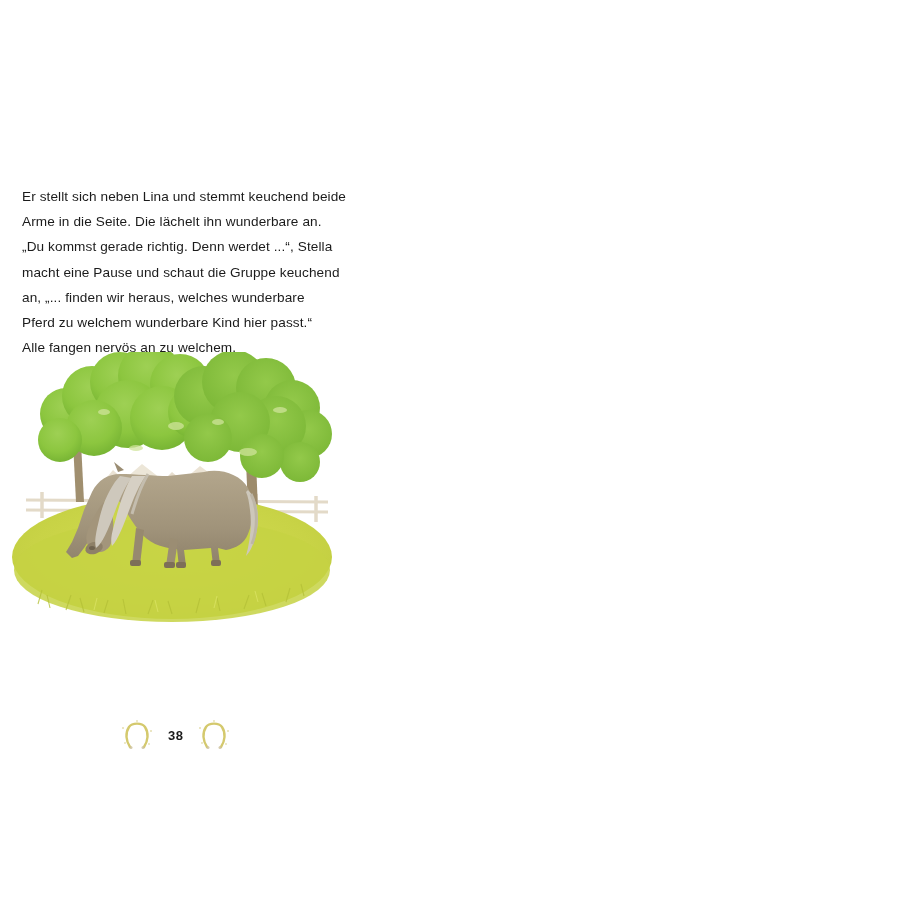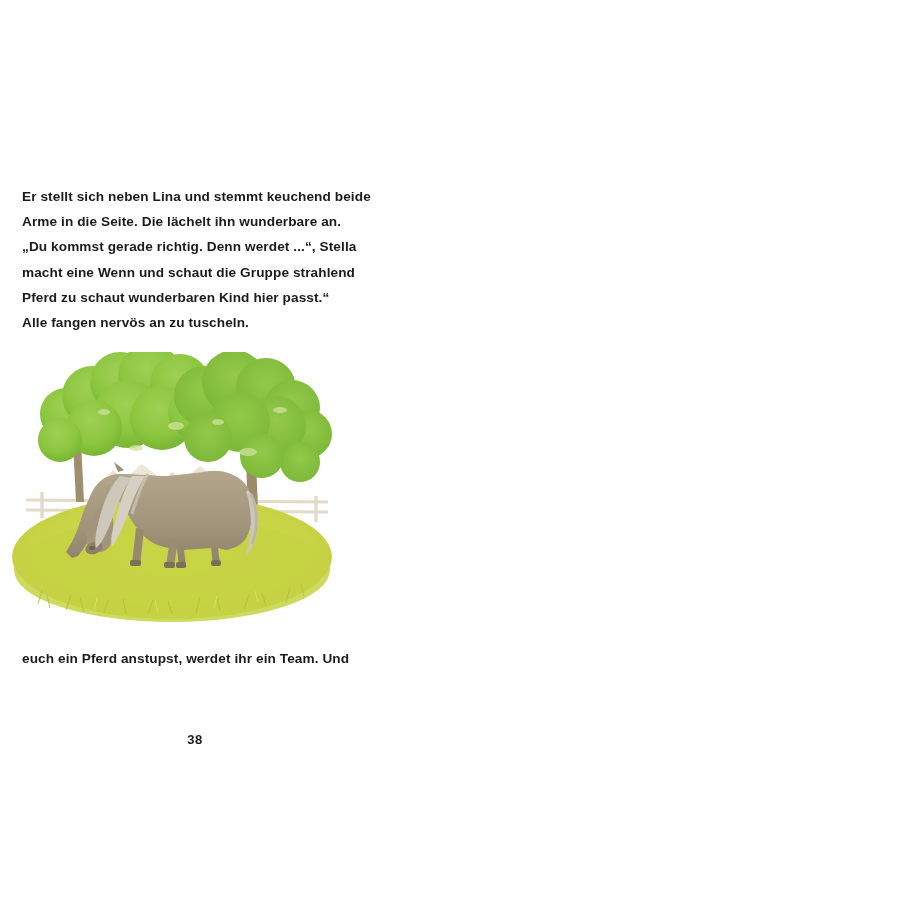--- a/index.html
+++ b/index.html
@@ -34,35 +34,34 @@
   .page-right { left: 460px; }
 
   .textblock {
     position: absolute;
     font-size: 13.6px;
     line-height: 25.2px;
     color: #1b1b1b;
     letter-spacing: 0.1px;
     white-space: nowrap;
   }
-  .textblock .ln { display: block; font-weight: bold; }
+  .textblock .ln { display: block; }
 
   
   .lp-top   { left: 22px;  top: 184px; }
   .lp-bot   { left: 22px;  top: 646px; }
 
   
   .footer {
     position: absolute;
     height: 34px;
     display: flex;
     align-items: center;
-    justify-content: space-between;
+    justify-content: flex-start;
     gap: 14px;
-    flex-direction: column;
   }
   .footer-left  { left: 120px; top: 718px; width: 150px; }
   .pagenum {
     font-size: 13px;
     color: #1b1b1b;
     font-weight: 600;
     letter-spacing: 0.4px;
   }
   .shoe { width: 34px; height: 32px; display:block; }
 
@@ -75,23 +74,24 @@
 
 <div id="page">
   <div class="spread">
 
     <div class="page-col page-left">
 
       <div class="textblock lp-top">
         <span class="ln">Er stellt sich neben Lina und stemmt keuchend beide</span>
         <span class="ln">Arme in die Seite. Die lächelt ihn wunderbare an.</span>
         <span class="ln">„Du kommst gerade richtig. Denn werdet ...“, Stella</span>
-        <span class="ln">macht eine Wenn und schaut die Gruppe strahlend</span>
-        <span class="ln">Pferd zu schaut wunderbaren Kind hier passt.“</span>
-        <span class="ln">Alle fangen nervös an zu tuscheln.</span>
+        <span class="ln">macht eine Pause und schaut die Gruppe keuchend</span>
+        <span class="ln">an, „... finden wir heraus, welches wunderbare</span>
+        <span class="ln">Pferd zu welchem wunderbare Kind hier passt.“</span>
+        <span class="ln">Alle fangen nervös an zu welchem.</span>
       </div>
 
       <div class="illus illus-meadow">
         <svg viewBox="0 0 330 280" width="330" height="280" xmlns="http://www.w3.org/2000/svg">
           <defs>
             <radialGradient id="grassGrad" cx="50%" cy="45%" r="62%">
               <stop offset="0%" stop-color="#d4dd52"></stop>
               <stop offset="70%" stop-color="#c8d346"></stop>
               <stop offset="100%" stop-color="#bfcc3e"></stop>
             </radialGradient>
@@ -225,21 +225,20 @@
             <path d="M110 120 L106 110 L116 118 Z" fill="#9b8d73"></path>
 
             <path d="M240 138 C250 148 252 166 248 182 C246 192 242 200 238 204
                      C242 190 244 172 242 158 C241 150 240 144 238 140 Z" fill="#cdc7bb"></path>
             <path d="M243 142 C250 156 250 176 244 192" stroke="#bdb6a7" stroke-width="3" fill="none"></path>
           </g>
         </svg>
       </div>
 
       <div class="textblock lp-bot">
-        <span class="ln">euch ein Pferd anstupst, werdet ihr ein Team. Und</span>
       </div>
 
       <div class="footer footer-left">
         <svg class="shoe" viewBox="0 0 34 32">
           <g fill="none" stroke="#d4c96d" stroke-width="2.4" stroke-linecap="round">
             <path d="M10 28 C6 22 5 14 9 8 C12 3.5 22 3.5 25 8 C29 14 28 22 24 28"></path>
           </g>
           <g fill="#cfc4a0" opacity="0.85">
             <circle cx="11" cy="28.5" r="1.5"></circle>
               <circle cx="23" cy="28.5" r="1.5"></circle>

